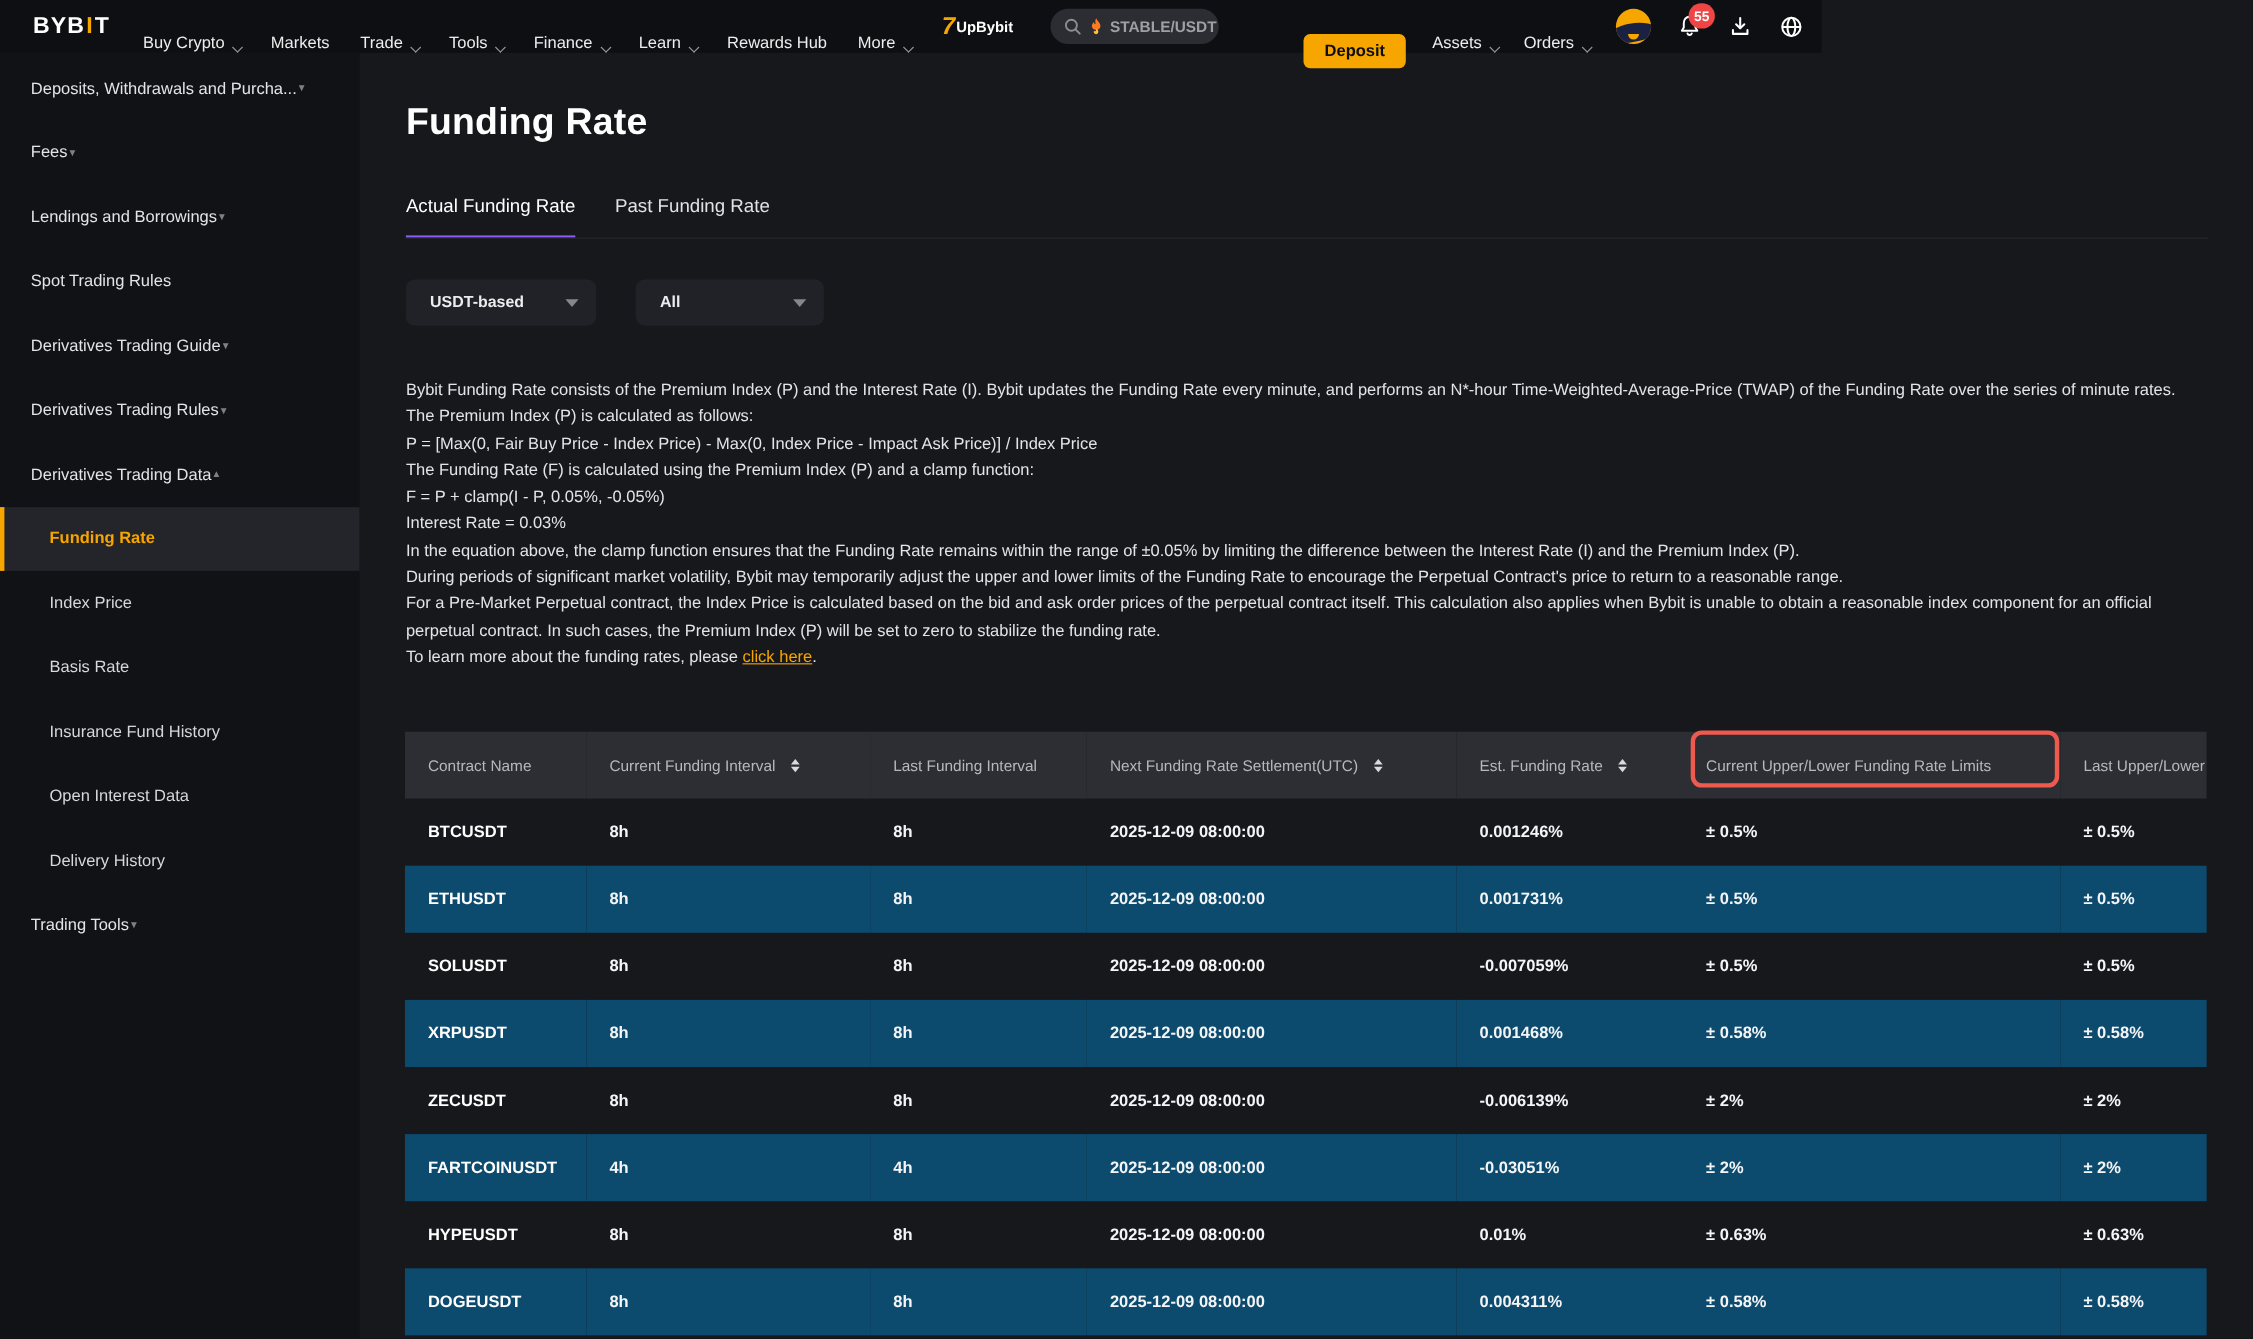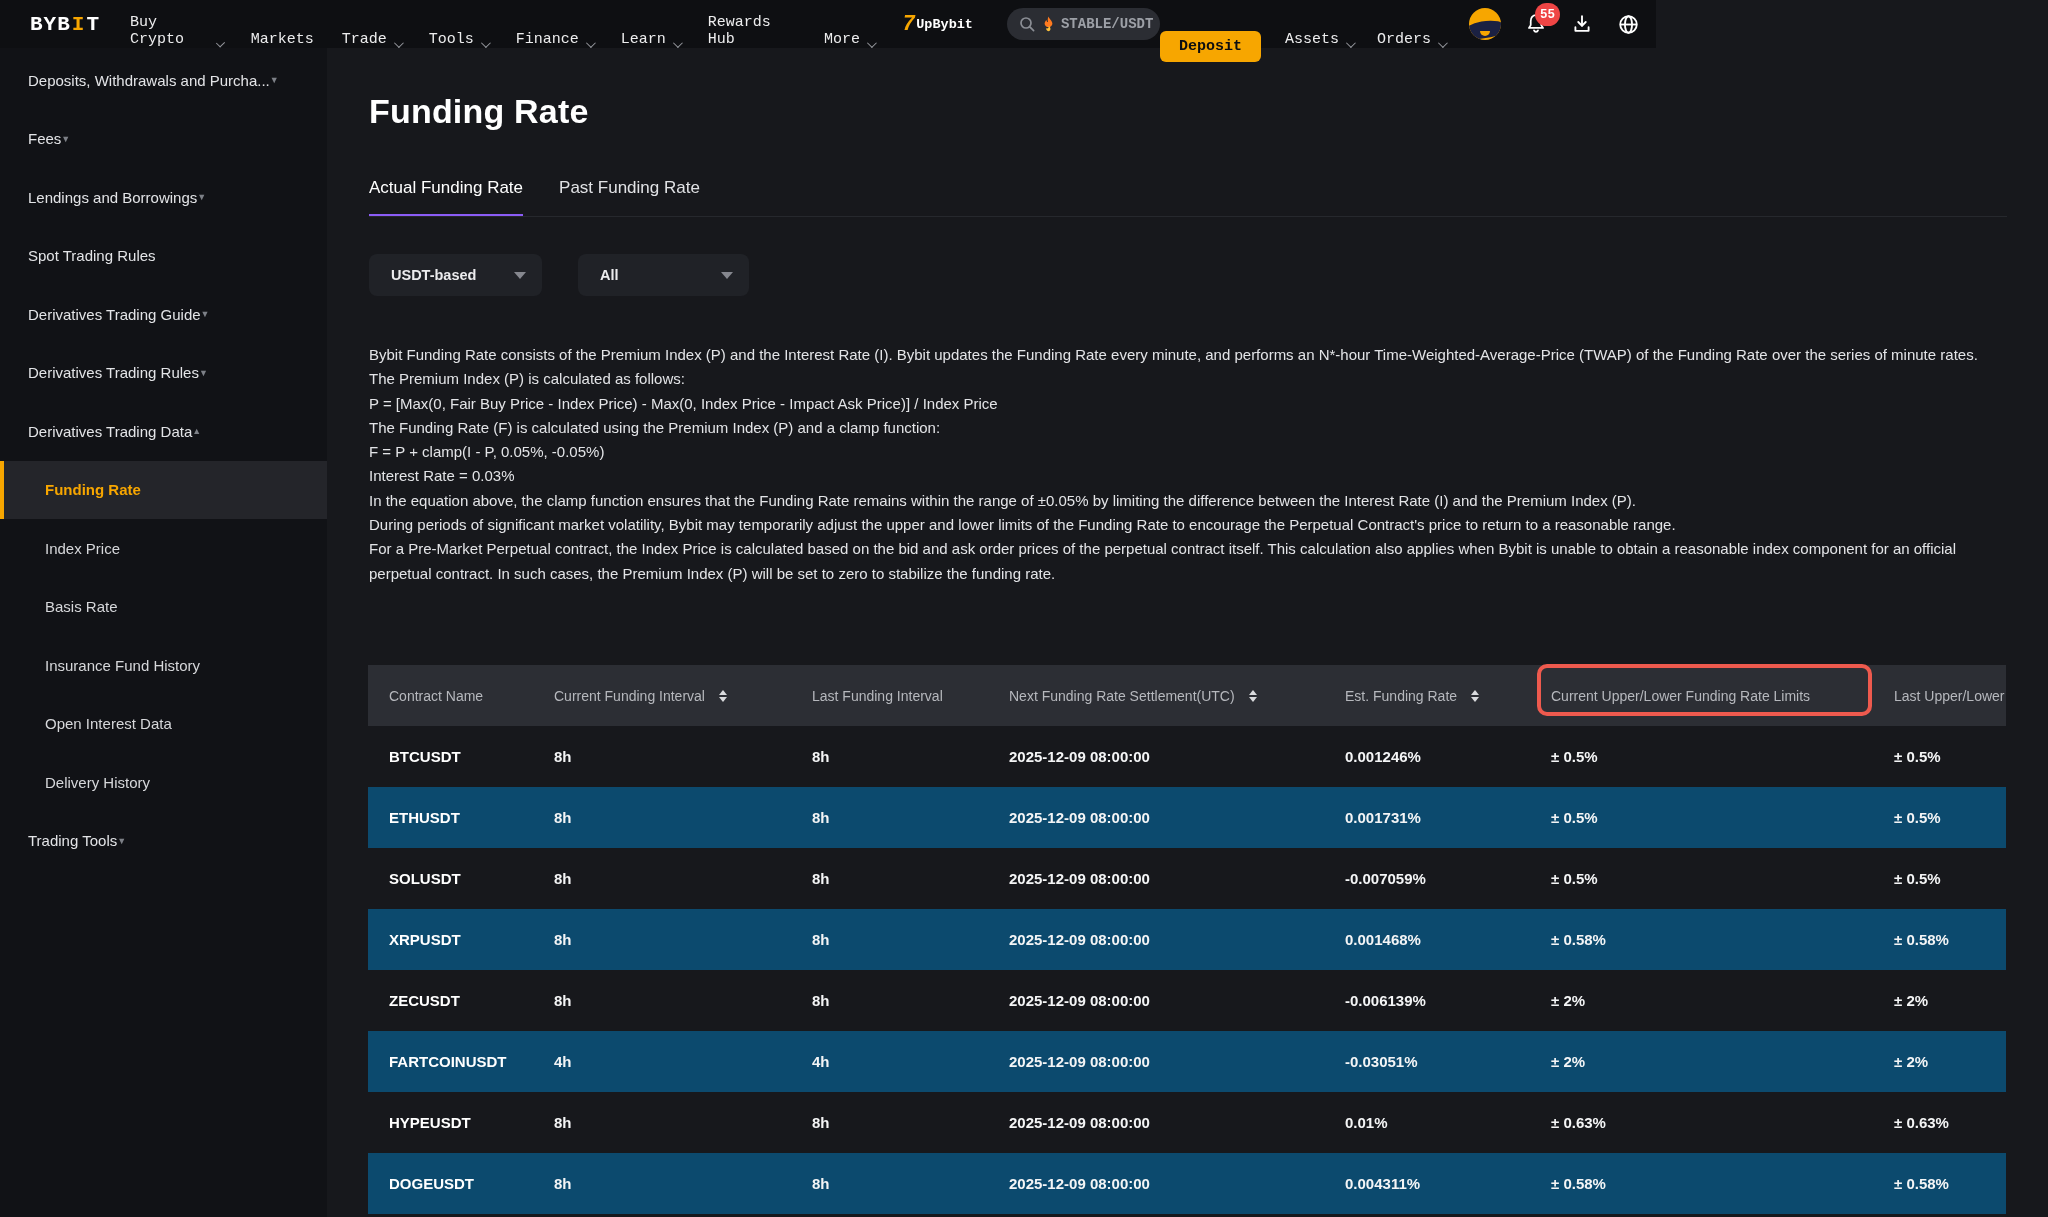--- a/index.html
+++ b/index.html
@@ -1,21 +1,21 @@
 <!DOCTYPE html>
 <html><head>
 <meta charset="utf-8">
 <style>
   * { margin:0; padding:0; box-sizing:border-box; }
   html,body { width:2048px; height:1217px; overflow:hidden; }
   body { font-family:"Liberation Sans", sans-serif; background:#17181c; position:relative; color:#e8e9eb; }
 
   
   .topnav { position:absolute; left:0; top:0; width:1656px; height:48px; background:#0e0f12;
-            display:flex; align-items:center; z-index:20;font-family:Liberation Mono, monospace; }
+            display:flex; align-items:center; z-index:20; }
   .logo { margin-left:30px; font-size:21px; font-weight:700; color:#fff; letter-spacing:1px; display:flex; align-items:baseline; cursor:pointer; }
   .logo .logo-i { color:#f7a600; font-weight:800; margin:0 1px; }
   .nav-menu { display:flex; align-items:center; margin-left:16px; }
   .nav-item { display:flex; align-items:flex-end; gap:7px; padding:0 14px; font-size:15px; color:#ededee; cursor:pointer; height:48px; }
   .chev { width:7px; height:7px; border-right:1.5px solid #94969c; border-bottom:1.5px solid #94969c;
           transform:rotate(45deg) translateY(-2px); display:inline-block; }
   .upbybit { display:flex; align-items:center; margin-left:14px; cursor:pointer; }
   .upbybit .seven { color:#f7a600; font-size:22px; font-weight:800; font-style:italic; margin-right:1px; }
   .upbybit .up-label { color:#fff; font-size:13.5px; font-weight:700; }
   .search { margin-left:34px; width:153px; height:32px; background:#2b2d33; border-radius:16px;
@@ -249,20 +249,21 @@
   <div class="desc">
       <div>Bybit Funding Rate consists of the Premium Index (P) and the Interest Rate (I). Bybit updates the Funding Rate every minute, and performs an N*-hour Time-Weighted-Average-Price (TWAP) of the Funding Rate over the series of minute rates.</div>
       <div>The Premium Index (P) is calculated as follows:</div>
       <div>P = [Max(0, Fair Buy Price - Index Price) - Max(0, Index Price - Impact Ask Price)] / Index Price</div>
       <div>The Funding Rate (F) is calculated using the Premium Index (P) and a clamp function:</div>
       <div>F = P + clamp(I - P, 0.05%, -0.05%)</div>
       <div>Interest Rate = 0.03%</div>
       <div>In the equation above, the clamp function ensures that the Funding Rate remains within the range of ±0.05% by limiting the difference between the Interest Rate (I) and the Premium Index (P).</div>
       <div>During periods of significant market volatility, Bybit may temporarily adjust the upper and lower limits of the Funding Rate to encourage the Perpetual Contract's price to return to a reasonable range.</div>
       <div>For a Pre-Market Perpetual contract, the Index Price is calculated based on the bid and ask order prices of the perpetual contract itself. This calculation also applies when Bybit is unable to obtain a reasonable index component for an official perpetual contract. In such cases, the Premium Index (P) will be set to zero to stabilize the funding rate.</div>
+      <div><span>To learn more about the funding rates, please </span><a>click here</a><span>.</span></div>
     </div>
 
   <div class="table-wrap">
     <table>
       <colgroup>
         <col style="width:165px">
           <col style="width:258px">
           <col style="width:197px">
         <col style="width:336px">
           <col style="width:206px">

